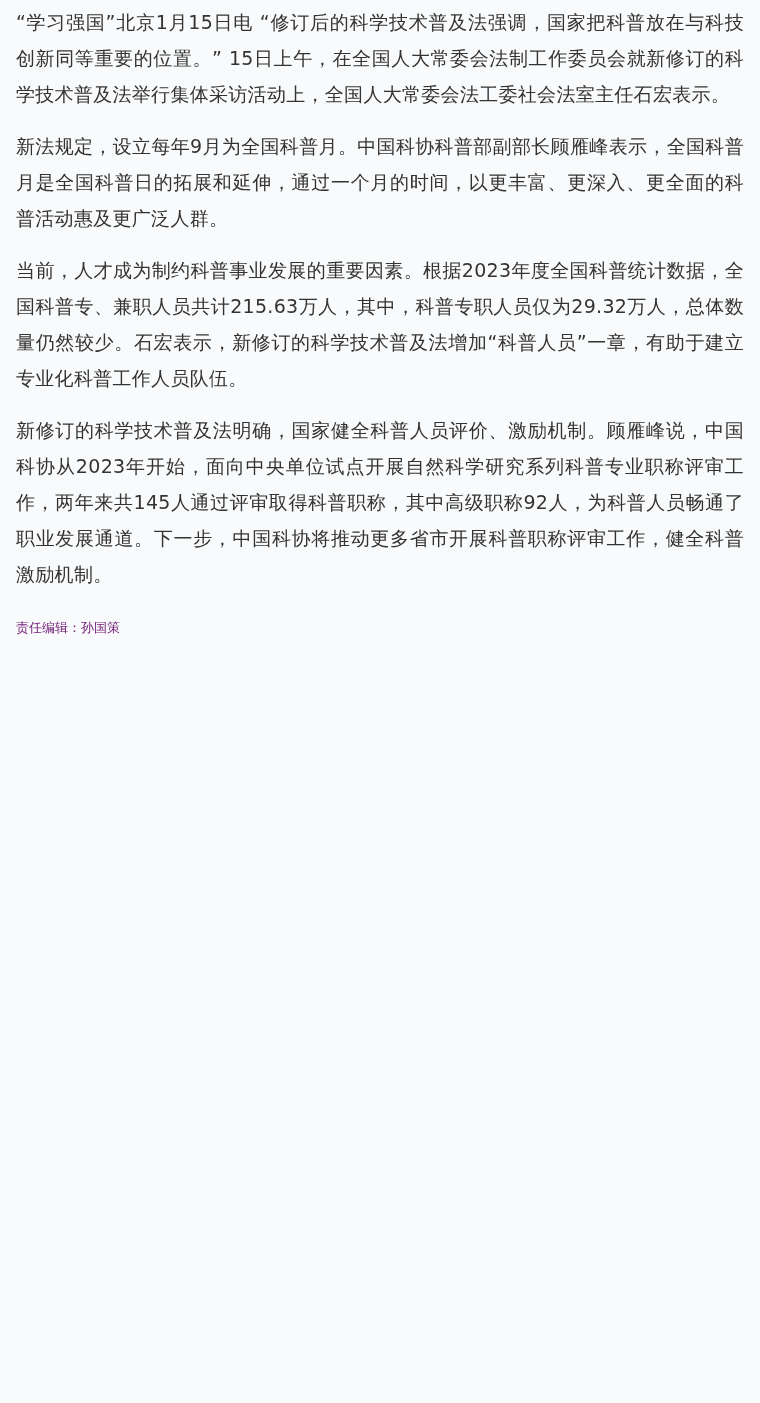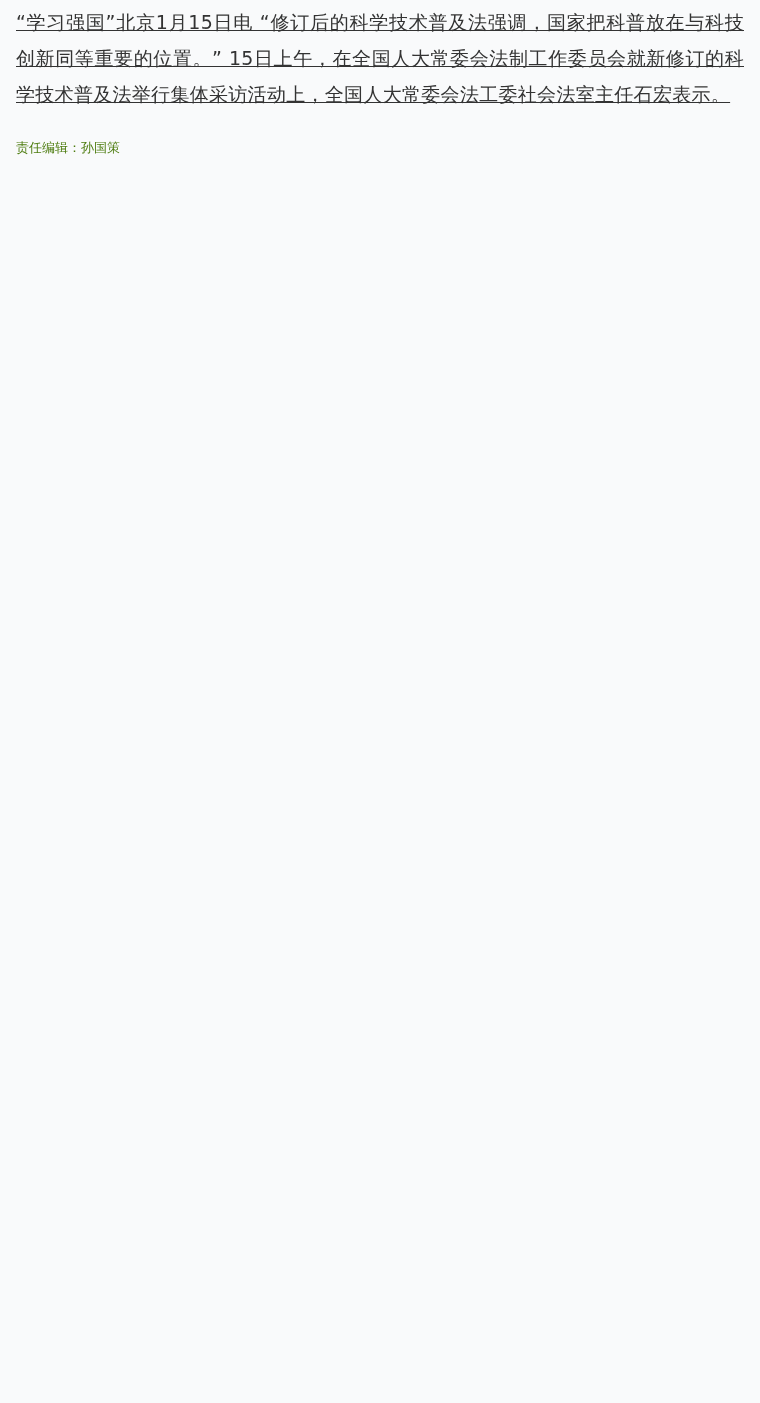--- a/index.html
+++ b/index.html
@@ -21,28 +21,30 @@
   }
   .para {
     margin: 0 0 16px 0;
     font-size: 19px;
     line-height: 36px;
     text-align: justify;
     letter-spacing: 0.3px;
   }
   .para.first {
     text-indent: 0;
-    text-decoration: underline;
   }
   .editor {
     margin-top: 26px;
     font-size: 13px;
-    color: #4d7c0f;
+    color: #701a75;
     line-height: 20px;
   }
 </style>
 </head>
 <body>
 
 <div class="article">
   <p class="para first">“学习强国”北京1月15日电 “修订后的科学技术普及法强调，国家把科普放在与科技创新同等重要的位置。” 15日上午，在全国人大常委会法制工作委员会就新修订的科学技术普及法举行集体采访活动上，全国人大常委会法工委社会法室主任石宏表示。</p>
+  <p class="para">新法规定，设立每年9月为全国科普月。中国科协科普部副部长顾雁峰表示，全国科普月是全国科普日的拓展和延伸，通过一个月的时间，以更丰富、更深入、更全面的科普活动惠及更广泛人群。</p>
+  <p class="para">当前，人才成为制约科普事业发展的重要因素。根据2023年度全国科普统计数据，全国科普专、兼职人员共计215.63万人，其中，科普专职人员仅为29.32万人，总体数量仍然较少。石宏表示，新修订的科学技术普及法增加“科普人员”一章，有助于建立专业化科普工作人员队伍。</p>
+  <p class="para">新修订的科学技术普及法明确，国家健全科普人员评价、激励机制。顾雁峰说，中国科协从2023年开始，面向中央单位试点开展自然科学研究系列科普专业职称评审工作，两年来共145人通过评审取得科普职称，其中高级职称92人，为科普人员畅通了职业发展通道。下一步，中国科协将推动更多省市开展科普职称评审工作，健全科普激励机制。</p>
   <div class="editor">责任编辑：孙国策</div>
 </div>
 
 </body></html>

